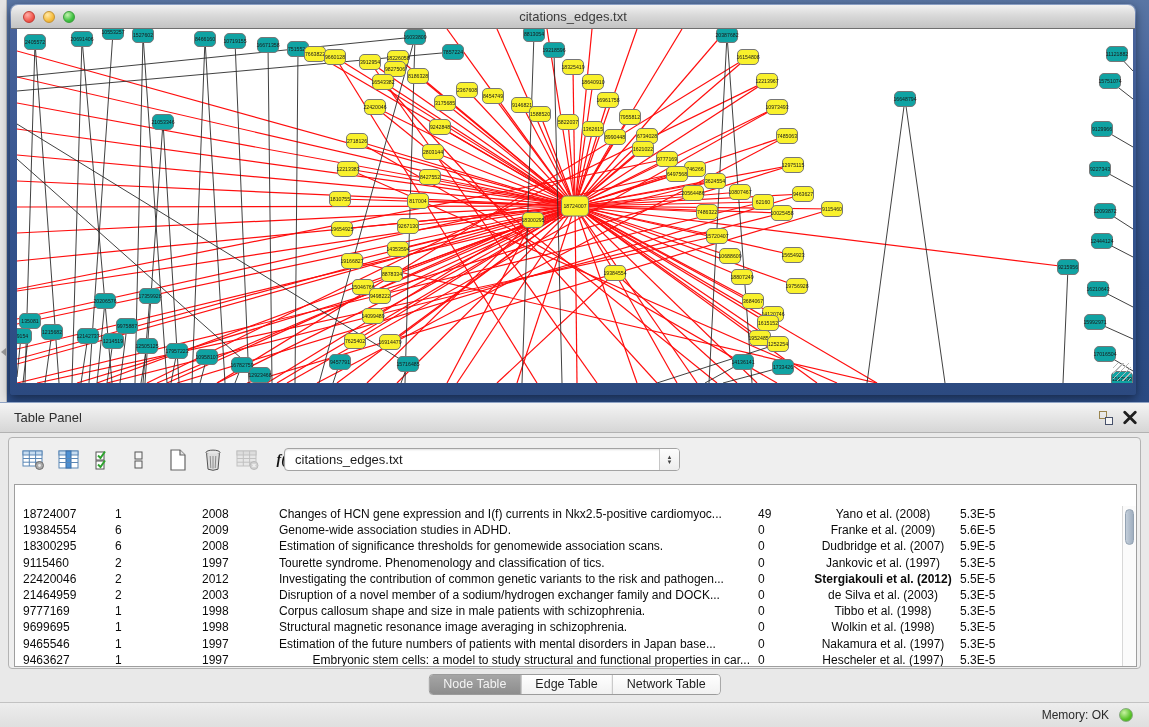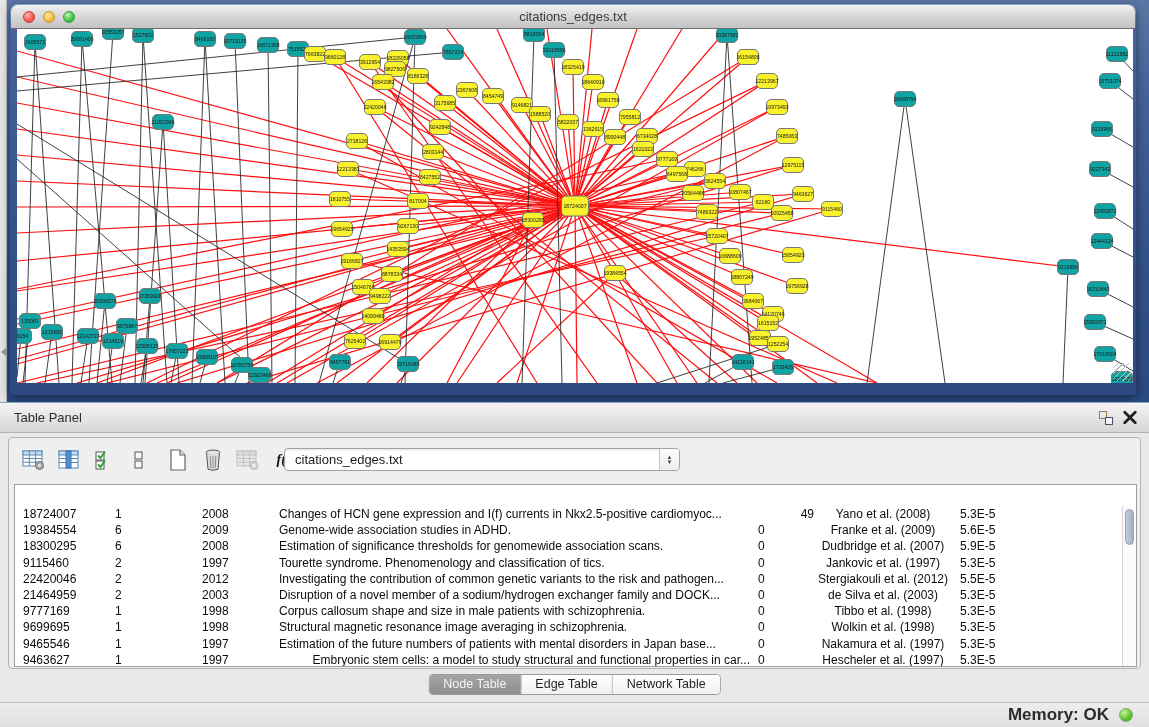--- a/index.html
+++ b/index.html
@@ -76,21 +76,21 @@
   .tabs { position:absolute; left:50%; transform:translateX(-50%); top:241px; height:21px; display:flex;
     border:1px solid #9B9B9B; border-radius:4px; overflow:hidden; background:#FFFFFF; }
   .tab { height:100%; line-height:19px; font-size:12.5px; color:#1F1F1F; padding:0 14px;
     background:linear-gradient(180deg,#FFFFFF,#F1F1F1); border-right:1px solid #B5B5B5; }
   .tab:last-child { border-right:none; }
   .tab.sel { background:linear-gradient(180deg,#A5A5A5,#8D8D8D); color:#F4F4F4; }
 
   
   .statusbar { position:absolute; left:0; bottom:0; width:1149px; height:25px;
     background:linear-gradient(180deg,#EDEDED,#DFDFDF); border-top:1px solid #C2C2C2; }
-  .mem-label { position:absolute; right:40px; top:0; line-height:24px; font-size:17px; color:#2B2B2B;font-weight:bold; }
+  .mem-label { position:absolute; right:40px; top:0; line-height:24px; font-size:12px; color:#2B2B2B; }
   .mem-ball { position:absolute; right:16px; top:5px; width:14px; height:14px; border-radius:50%;
     background:radial-gradient(circle at 35% 30%, #C8F2A2, #58C229 60%, #3FA318); border:1px solid #86A97E; }
 
   
   .tool-btn svg { display:block; }
 </style>
 </head>
 <body>
 
 <div class="top-area">
@@ -840,21 +840,21 @@
       </div>
     </div>
 
     <div class="tbl">
       <div class="tbl-body" id="tbl-body">
           <div class="tr">
             <div class="td" style="width: 92px;">18724007</div>
             <div class="td" style="width: 87px;">1</div>
             <div class="td" style="width: 67px;">2008</div>
             <div class="td" style="width: 489px; padding-left: 18px;">Changes of HCN gene expression and I(f) currents in Nkx2.5-positive cardiomyoc...</div>
-            <div class="td" style="width: 64px; text-align: right;">49</div>
+            <div class="td" style="width: 64px;">49</div>
             <div class="td c" style="width: 138px;">Yano et al. (2008)</div>
             <div class="td" style="width: 85px;">5.3E-5</div>
           </div>
           <div class="tr">
             <div class="td" style="width: 92px;">19384554</div>
             <div class="td" style="width: 87px;">6</div>
             <div class="td" style="width: 67px;">2009</div>
             <div class="td" style="width: 489px; padding-left: 18px;">Genome-wide association studies in ADHD.</div>
             <div class="td" style="width: 64px;">0</div>
             <div class="td c" style="width: 138px;">Franke et al. (2009)</div>
@@ -877,21 +877,21 @@
             <div class="td" style="width: 64px;">0</div>
             <div class="td c" style="width: 138px;">Jankovic et al. (1997)</div>
             <div class="td" style="width: 85px;">5.3E-5</div>
           </div>
           <div class="tr">
             <div class="td" style="width: 92px;">22420046</div>
             <div class="td" style="width: 87px;">2</div>
             <div class="td" style="width: 67px;">2012</div>
             <div class="td" style="width: 489px; padding-left: 18px;">Investigating the contribution of common genetic variants to the risk and pathogen...</div>
             <div class="td" style="width: 64px;">0</div>
-            <div class="td c" style="width: 138px;">Stergiakouli et al. (2012)</div>
+            <div class="td c" style="width: 138px; font-weight: bold;">Stergiakouli et al. (2012)</div>
             <div class="td" style="width: 85px;">5.5E-5</div>
           </div>
           <div class="tr">
             <div class="td" style="width: 92px;">21464959</div>
             <div class="td" style="width: 87px;">2</div>
             <div class="td" style="width: 67px;">2003</div>
             <div class="td" style="width: 489px; padding-left: 18px;">Disruption of a novel member of a sodium/hydrogen exchanger family and DOCK...</div>
             <div class="td" style="width: 64px;">0</div>
             <div class="td c" style="width: 138px;">de Silva et al. (2003)</div>
             <div class="td" style="width: 85px;">5.3E-5</div>

